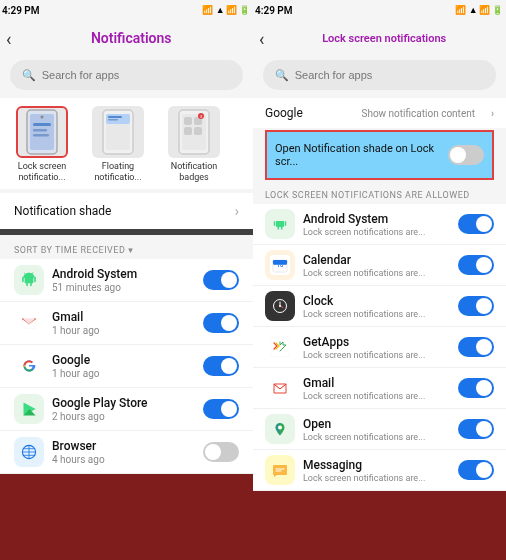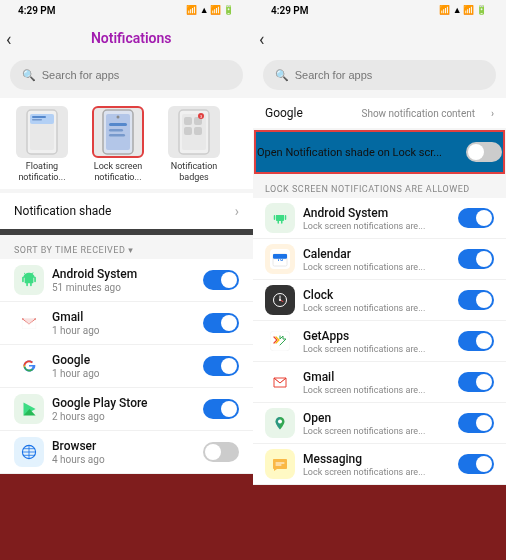--- a/index.html
+++ b/index.html
@@ -20,21 +20,21 @@
       flex-direction: column;
       overflow: hidden;
     }
     .panel-right {
       background: #f5f5f5;
     }
     .status-bar {
       display: flex;
       justify-content: space-between;
       align-items: center;
-      padding: 4px 18px;
+      padding: 4px 2px;
       font-size: 10px;
       font-weight: 600;
       background: #f5f5f5;
       height: 20px;
     }
     .status-icons {
       display: flex;
       align-items: center;
       gap: 2px;
       font-size: 9px;
@@ -239,24 +239,24 @@
       align-items: center;
       gap: 16px;
       color: #888;
       font-size: 10px;
     }
     
     .open-notif-row {
       display: flex;
       align-items: center;
       justify-content: space-between;
-      background: #0369a1;
-      padding: 10px 1px;
+      background: #7dd3fc;
+      padding: 10px 8px;
       border: 2px solid #e04040;
-      margin: 2px 1px;
+      margin: 2px 12px;
     }
     .open-notif-label {
       font-size: 11px;
       color: #111;
     }
     .section-label {
       font-size: 9px;
       color: #888;
       letter-spacing: 0.5px;
       text-transform: uppercase;
@@ -317,45 +317,45 @@
     <span class="page-title">Notifications</span>
   </div>
 
   <div class="search-bar">
     <span class="search-icon-char">🔍</span>
     <input type="text" placeholder="Search for apps" style="">
   </div>
 
   <div class="notif-type-row">
 
-    <div class="notif-type-item">
-      <div class="notif-phone-wrap">
-        <svg class="notif-phone-svg" viewBox="0 0 34 46" xmlns="http://www.w3.org/2000/svg">
-          <rect x="2" y="1" width="30" height="44" rx="4" ry="4" fill="#f0f0f0" stroke="#ccc" stroke-width="1.5"></rect>
-          <rect x="5" y="5" width="24" height="36" rx="2" fill="#e8e8e8"></rect>
-          <rect x="5" y="5" width="24" height="10" rx="2" fill="#b3d0f5"></rect>
-          <rect x="7" y="7" width="14" height="2" rx="1" fill="#5588cc"></rect>
-          <rect x="7" y="10" width="10" height="1.5" rx="0.7" fill="#7799cc"></rect>
-        </svg>
-      </div>
-      <span class="notif-type-label">Floating notificatio...</span>
-    </div>
-
     <div class="notif-type-item selected">
       <div class="notif-phone-wrap">
         <svg class="notif-phone-svg" viewBox="0 0 34 46" xmlns="http://www.w3.org/2000/svg">
           <rect x="2" y="1" width="30" height="44" rx="4" ry="4" fill="#dce3f0" stroke="#aaa" stroke-width="1.5"></rect>
           <rect x="5" y="5" width="24" height="36" rx="2" fill="#b3c6e8"></rect>
           <rect x="8" y="14" width="18" height="3" rx="1.5" fill="#5588cc"></rect>
           <rect x="8" y="20" width="14" height="2.5" rx="1.2" fill="#7799cc"></rect>
           <rect x="8" y="25" width="16" height="2.5" rx="1.2" fill="#7799cc"></rect>
           <circle cx="17" cy="8" r="1.5" fill="#888"></circle>
         </svg>
       </div>
       <span class="notif-type-label">Lock screen notificatio...</span>
+    </div>
+
+    <div class="notif-type-item">
+      <div class="notif-phone-wrap">
+        <svg class="notif-phone-svg" viewBox="0 0 34 46" xmlns="http://www.w3.org/2000/svg">
+          <rect x="2" y="1" width="30" height="44" rx="4" ry="4" fill="#f0f0f0" stroke="#ccc" stroke-width="1.5"></rect>
+          <rect x="5" y="5" width="24" height="36" rx="2" fill="#e8e8e8"></rect>
+          <rect x="5" y="5" width="24" height="10" rx="2" fill="#b3d0f5"></rect>
+          <rect x="7" y="7" width="14" height="2" rx="1" fill="#5588cc"></rect>
+          <rect x="7" y="10" width="10" height="1.5" rx="0.7" fill="#7799cc"></rect>
+        </svg>
+      </div>
+      <span class="notif-type-label">Floating notificatio...</span>
     </div>
 
     <div class="notif-type-item">
       <div class="notif-phone-wrap">
         <svg class="notif-phone-svg" viewBox="0 0 34 46" xmlns="http://www.w3.org/2000/svg">
           <rect x="2" y="1" width="30" height="44" rx="4" ry="4" fill="#f0f0f0" stroke="#ccc" stroke-width="1.5"></rect>
           <rect x="5" y="5" width="24" height="36" rx="2" fill="#e8e8e8"></rect>
           <rect x="7" y="8" width="8" height="8" rx="2" fill="#ccc"></rect>
           <rect x="17" y="8" width="8" height="8" rx="2" fill="#ccc"></rect>
           <rect x="7" y="18" width="8" height="8" rx="2" fill="#ccc"></rect>
@@ -482,20 +482,21 @@
     <div class="status-icons">
       <span>📶</span>
       <span>▲</span>
       <span>📶</span>
       <span>🔋</span>
     </div>
   </div>
 
   <div class="top-bar">
     <span class="back-icon">‹</span>
+    <span class="page-title" style="font-size:11px;">Lock screen notifications</span>
   </div>
 
   <div class="search-bar">
     <span class="search-icon-char">🔍</span>
     <input type="text" placeholder="Search for apps" style="">
   </div>
 
   <div class="format-row">
     <span class="format-label">Google</span>
     <div class="format-right">

